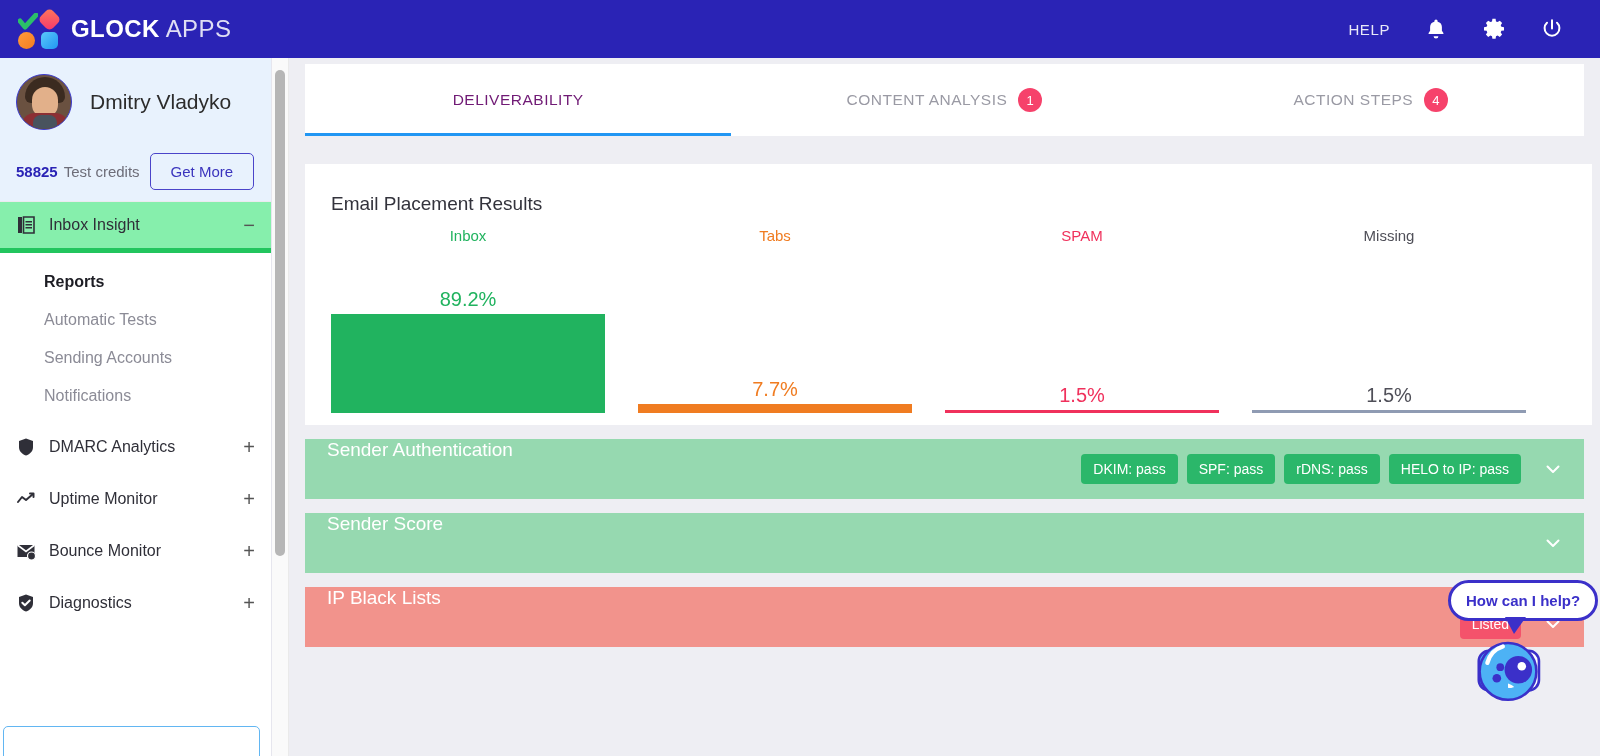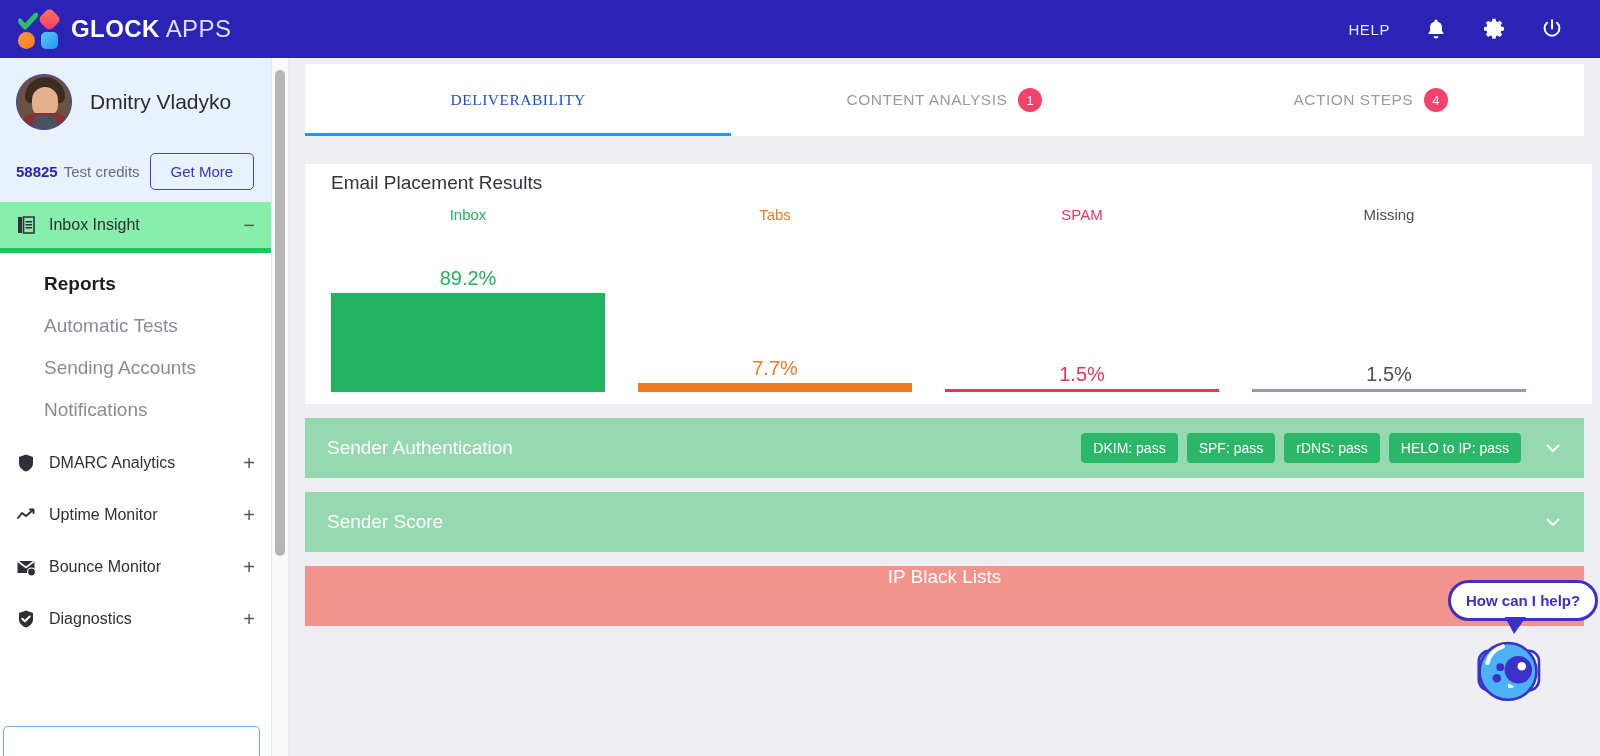--- a/index.html
+++ b/index.html
@@ -77,21 +77,21 @@
     background: #86efac; border-top: 1px solid #ebebee; border-bottom: 5px solid #22c55e;
     cursor: pointer;
   }
   .nav-section-head.plain { background: #ffffff; border-top: 0; border-bottom: 0; }
   .nav-ic { width: 20px; height: 20px; flex: 0 0 auto; }
   .nav-title { font-size: 16px; color: #2f2f38; margin-left: 13px; }
   .nav-toggle { margin-left: auto; font-size: 20px; color: #555; line-height: 1; }
 
   .nav-sub { padding: 10px 0 6px 0; }
   .nav-sub-item {
-    font-size: 19px; color: #8b8b96; padding: 10px 0 10px 44px; cursor: pointer;
+    font-size: 16px; color: #8b8b96; padding: 10px 0 10px 44px; cursor: pointer;
   }
   .nav-sub-item.active { color: #1d1d24; font-weight: bold; }
 
   .sidebar-bottom-box {
     position: absolute; left: 3px; bottom: -30px; width: 257px; height: 60px;
     border: 1px solid #62b6f2; border-radius: 5px; background: #fff;
   }
 
   
   .scroll-track {
@@ -110,34 +110,34 @@
   }
   .tabs {
     background: #fff; height: 72px; display: flex; align-items: center;
     margin: 6px 16px 0 16px; position: relative;
   }
   .tab {
     flex: 1; display: flex; align-items: center; justify-content: center;
     height: 72px; font-size: 15.5px; letter-spacing: .5px; cursor: pointer;
     color: #9a9aa4; position: relative;
   }
-  .tab.active { color: #1d4ed8; font-family: Liberation Serif, serif; }
+  .tab.active { color: #701a75; }
   .tab.active::after {
     content: ""; position: absolute; left: 0; right: 0; bottom: 0;
     height: 3px; background: #2196f3;
   }
   .tab-badge {
     margin-left: 11px; width: 24px; height: 24px; border-radius: 50%;
     background: #f6426b; color: #fff; font-size: 13px;
     display: flex; align-items: center; justify-content: center;
   }
 
   
   .card {
-    background: #fff; margin: 28px 8px 0 16px; padding: 8px 26px 12px 26px;
+    background: #fff; margin: 28px 8px 0 16px; padding: 29px 26px 12px 26px;
   }
   .card-title { font-size: 19px; color: #33333c; margin-bottom: 28px; }
   .chart { display: flex; height: 170px; align-items: center; }
   .bar-col {
     flex: 1; display: flex; flex-direction: column; align-items: center;
     height: 100%; justify-content: flex-end; position: relative;
   }
   .bar-label {
     position: absolute; top: -16px; left: 0; right: 0; text-align: center;
     font-size: 15px;
@@ -151,21 +151,21 @@
   .ip-row { display: flex; align-items: center; margin: 42px 16px 0 16px; }
   .ip-text { font-size: 16px; color: #54545e; }
   .ip-btn {
     margin-left: 12px; background: #4db2f5; color: #fff; border: 0;
     font-size: 15px; font-weight: bold; padding: 14px 22px; cursor: pointer;
     font-family: "Liberation Sans", sans-serif;
   }
 
   
   .acc-row {
-    margin: 14px 16px 0 16px; height: 60px; display: flex; align-items: center;
+    margin: 14px 16px 0 16px; height: 60px; display: flex; 
     padding: 0 22px 0 22px; color: #fff; cursor: pointer;
   }
   .acc-row.green { background: #96d9b0; }
   .acc-row.red { background: #f2938c; flex-direction: column; }
   .acc-title { font-size: 19px; font-weight: 300; }
   .acc-right { margin-left: auto; display: flex; align-items: center; gap: 9px; }
   .pill {
     background: #2bb76a; color: #fff; font-size: 14px; font-weight: normal;
     padding: 7px 12px; border-radius: 4px; white-space: nowrap;
   }

